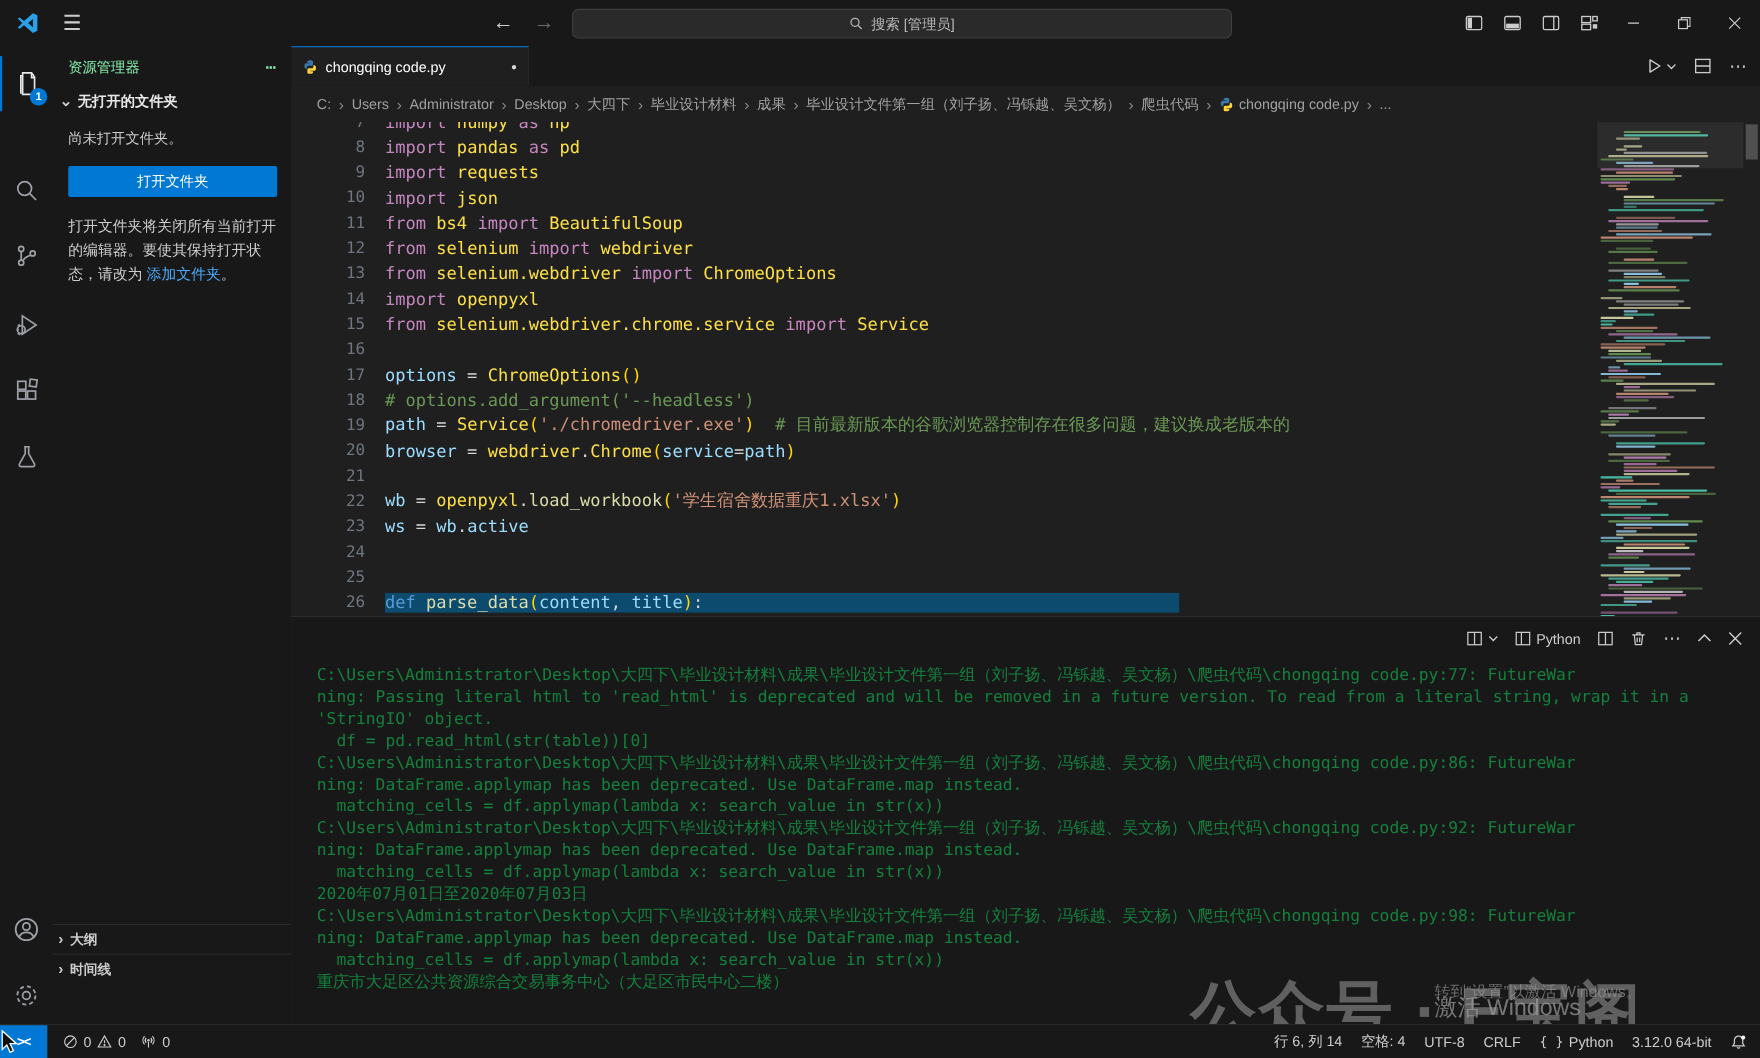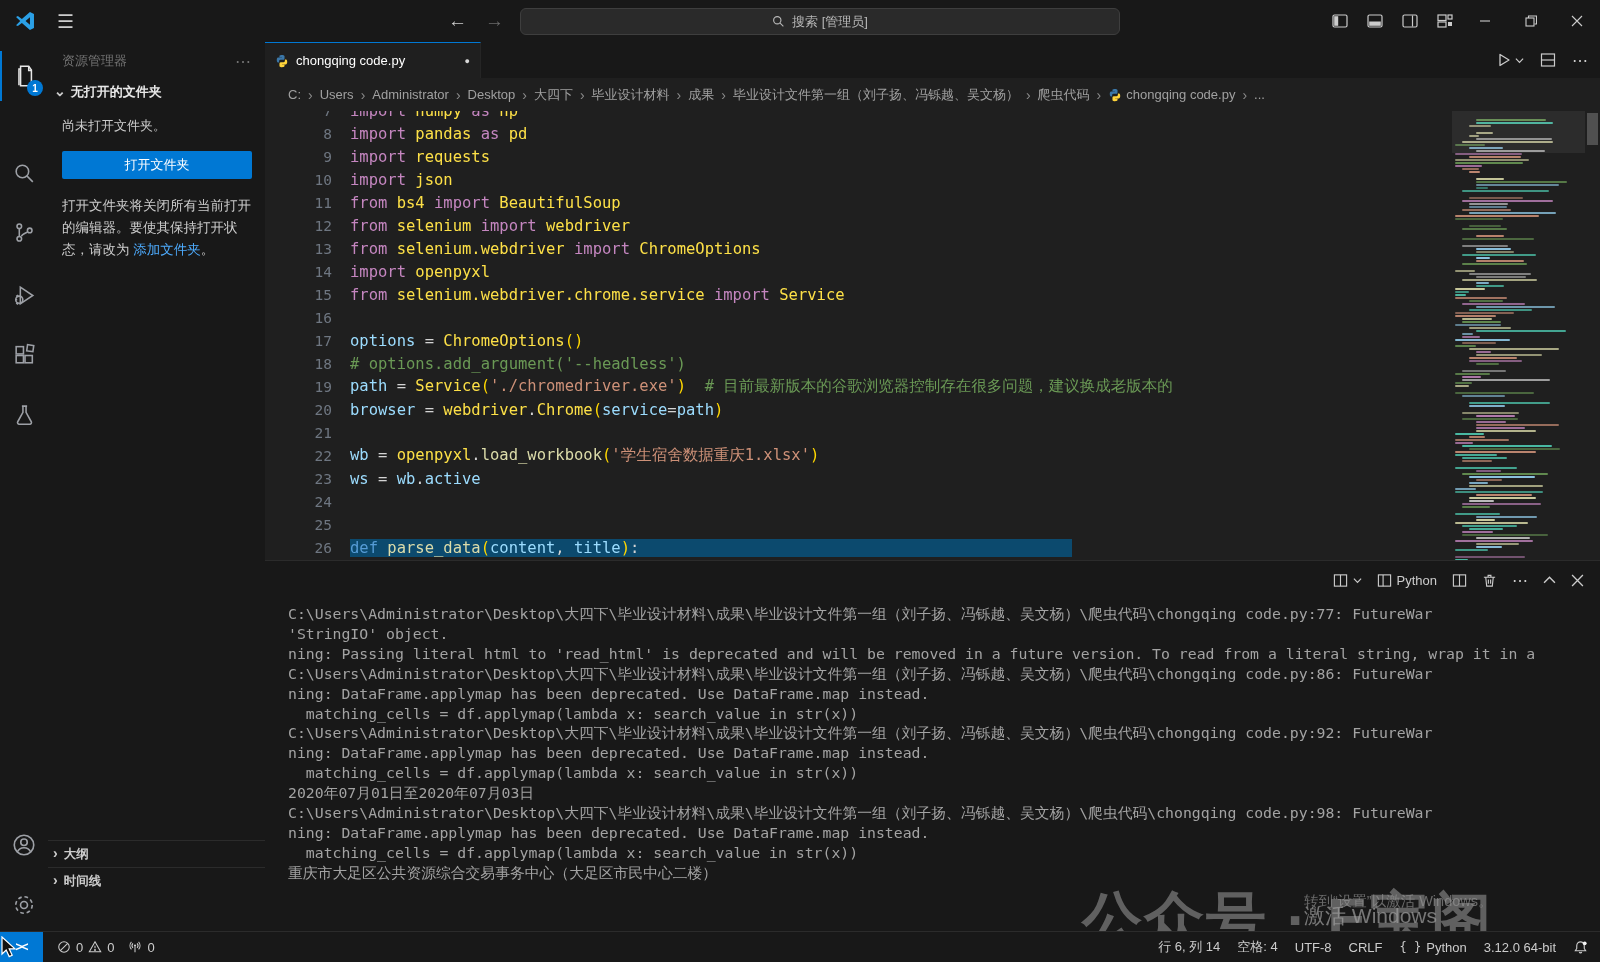--- a/index.html
+++ b/index.html
@@ -19,21 +19,21 @@
   svg.ic{display:block;}
 
   
   #activitybar{position:absolute;left:0;top:42px;width:48px;bottom:30px;background:#181818;border-right:1px solid #2B2B2B;}
   .act-item{position:absolute;left:0;width:48px;height:50px;display:flex;align-items:center;justify-content:center;color:#9da0a6;}
   .act-item.active{color:#E7E7E7;border-left:2px solid #0078D4;}
   .act-badge{position:absolute;right:7px;bottom:5px;min-width:16px;height:16px;border-radius:9px;background:#0078D4;color:#fff;font-size:10px;display:flex;align-items:center;justify-content:center;font-weight:bold;}
 
   
   #sidebar{position:absolute;left:48px;top:42px;width:217px;bottom:30px;background:#181818;border-right:1px solid #2B2B2B;font-size:13px;}
-  #sidebar-header{display:flex;align-items:center;justify-content:space-between;padding:0 14px;height:38px;color:#737373;}
+  #sidebar-header{display:flex;align-items:center;justify-content:space-between;padding:0 14px;height:38px;color:#86efac;font-family:Liberation Mono, monospace;}
   #section-row{display:flex;align-items:center;gap:5px;padding:0 6px;height:24px;color:#E7E7E7;font-weight:bold;font-size:13px;}
   #sidebar-body{padding:12px 14px 0 14px;color:#CCCCCC;line-height:1.6;}
   #open-folder-btn{margin-top:14px;width:190px;height:28px;background:#0078D4;border:none;border-radius:2px;color:#fff;font-size:13px;font-family:inherit;}
   #sidebar-note{margin-top:16px;width:192px;color:#CCCCCC;line-height:1.62;font-size:13.5px;}
   .link{color:#4daafc;}
   .side-section{position:absolute;left:0;width:217px;height:27px;border-top:1px solid #2B2B2B;display:flex;align-items:center;gap:6px;padding-left:5px;box-sizing:border-box;color:#CCCCCC;font-weight:bold;font-size:12.5px;}
   #outline-section{top:798px;} #timeline-section{top:825px;}
   .twisty{color:#CCCCCC;font-size:14px;transform:translateY(-1px);}
 
   
@@ -63,21 +63,21 @@
 
   
   #panel{position:absolute;left:0;top:518px;right:0;bottom:0;background:#181818;border-top:1px solid #2B2B2B;}
   #panel-header{position:absolute;left:0;top:0;right:0;height:38px;display:flex;align-items:center;padding-left:23px;}
   .panel-tab{margin-right:30px;font-size:13px;color:#9d9d9d;height:38px;display:flex;align-items:center;position:relative;}
   .panel-tab.active{color:#E7E7E7;font-weight:bold;}
   .panel-tab.active::after{content:"";position:absolute;left:0;right:0;bottom:5px;height:2px;background:#0078D4;}
   #panel-actions{position:absolute;right:16px;top:0;height:38px;display:flex;align-items:center;gap:15px;color:#CCCCCC;}
   .pa-item{display:flex;align-items:center;gap:5px;font-size:13px;color:#CCCCCC;}
   #terminal{position:absolute;left:0;top:38px;right:0;bottom:0;overflow:hidden;padding:5px 0 0 23px;}
-  .term-line{font-family:"DejaVu Sans Mono",monospace;font-size:14.8px;line-height:19.9px;white-space:pre;color:#a3a3a3;}
+  .term-line{font-family:"DejaVu Sans Mono",monospace;font-size:14.8px;line-height:19.9px;white-space:pre;color:#15803d;}
 
   
   #statusbar{position:absolute;left:0;bottom:0;width:1600px;height:30px;background:#181818;border-top:1px solid #2B2B2B;display:flex;align-items:center;font-size:13px;color:#CCCCCC;z-index:55;}
   #remote-btn{width:43px;height:30px;background:#0078D4;color:#fff;display:flex;align-items:center;justify-content:center;font-size:12px;font-weight:bold;letter-spacing:-1px;}
   .sb-item{display:flex;align-items:center;gap:5px;margin-left:14px;}
   #sb-right{margin-left:auto;display:flex;align-items:center;gap:17px;margin-right:12px;}
   .sb-r{display:flex;align-items:center;gap:5px;}
   .braces{font-family:"DejaVu Sans Mono",monospace;font-size:12px;color:#CCCCCC;}
 
   
@@ -524,22 +524,23 @@
           <svg class="ic" width="13" height="13" viewBox="0 0 12 12">
               <path d="M1 8l5-5 5 5" fill="none" stroke="#CCCCCC" stroke-width="1.3"></path>
             </svg>
           <svg class="ic" width="13" height="13" viewBox="0 0 12 12">
               <path d="M1 1l10 10M11 1L1 11" stroke="#CCCCCC" stroke-width="1.2"></path>
             </svg>
         </div>
       </div>
       <div id="terminal">
           <div class="term-line">C:\Users\Administrator\Desktop\大四下\毕业设计材料\成果\毕业设计文件第一组（刘子扬、冯铄越、吴文杨）\爬虫代码\chongqing code.py:77: FutureWar</div>
+          <div class="term-line">ning: Passing literal html to 'read_html' is deprecated and will be removed in a future version. To read from a literal string, wrap it in a</div>
           <div class="term-line">'StringIO' object.</div>
-          <div class="term-line">ning: Passing literal html to 'read_html' is deprecated and will be removed in a future version. To read from a literal string, wrap it in a</div>
+          <div class="term-line">  df = pd.read_html(str(table))[0]</div>
           <div class="term-line">C:\Users\Administrator\Desktop\大四下\毕业设计材料\成果\毕业设计文件第一组（刘子扬、冯铄越、吴文杨）\爬虫代码\chongqing code.py:86: FutureWar</div>
           <div class="term-line">ning: DataFrame.applymap has been deprecated. Use DataFrame.map instead.</div>
           <div class="term-line">  matching_cells = df.applymap(lambda x: search_value in str(x))</div>
           <div class="term-line">C:\Users\Administrator\Desktop\大四下\毕业设计材料\成果\毕业设计文件第一组（刘子扬、冯铄越、吴文杨）\爬虫代码\chongqing code.py:92: FutureWar</div>
           <div class="term-line">ning: DataFrame.applymap has been deprecated. Use DataFrame.map instead.</div>
           <div class="term-line">  matching_cells = df.applymap(lambda x: search_value in str(x))</div>
           <div class="term-line">2020年07月01日至2020年07月03日</div>
           <div class="term-line">C:\Users\Administrator\Desktop\大四下\毕业设计材料\成果\毕业设计文件第一组（刘子扬、冯铄越、吴文杨）\爬虫代码\chongqing code.py:98: FutureWar</div>
           <div class="term-line">ning: DataFrame.applymap has been deprecated. Use DataFrame.map instead.</div>
           <div class="term-line">  matching_cells = df.applymap(lambda x: search_value in str(x))</div>

